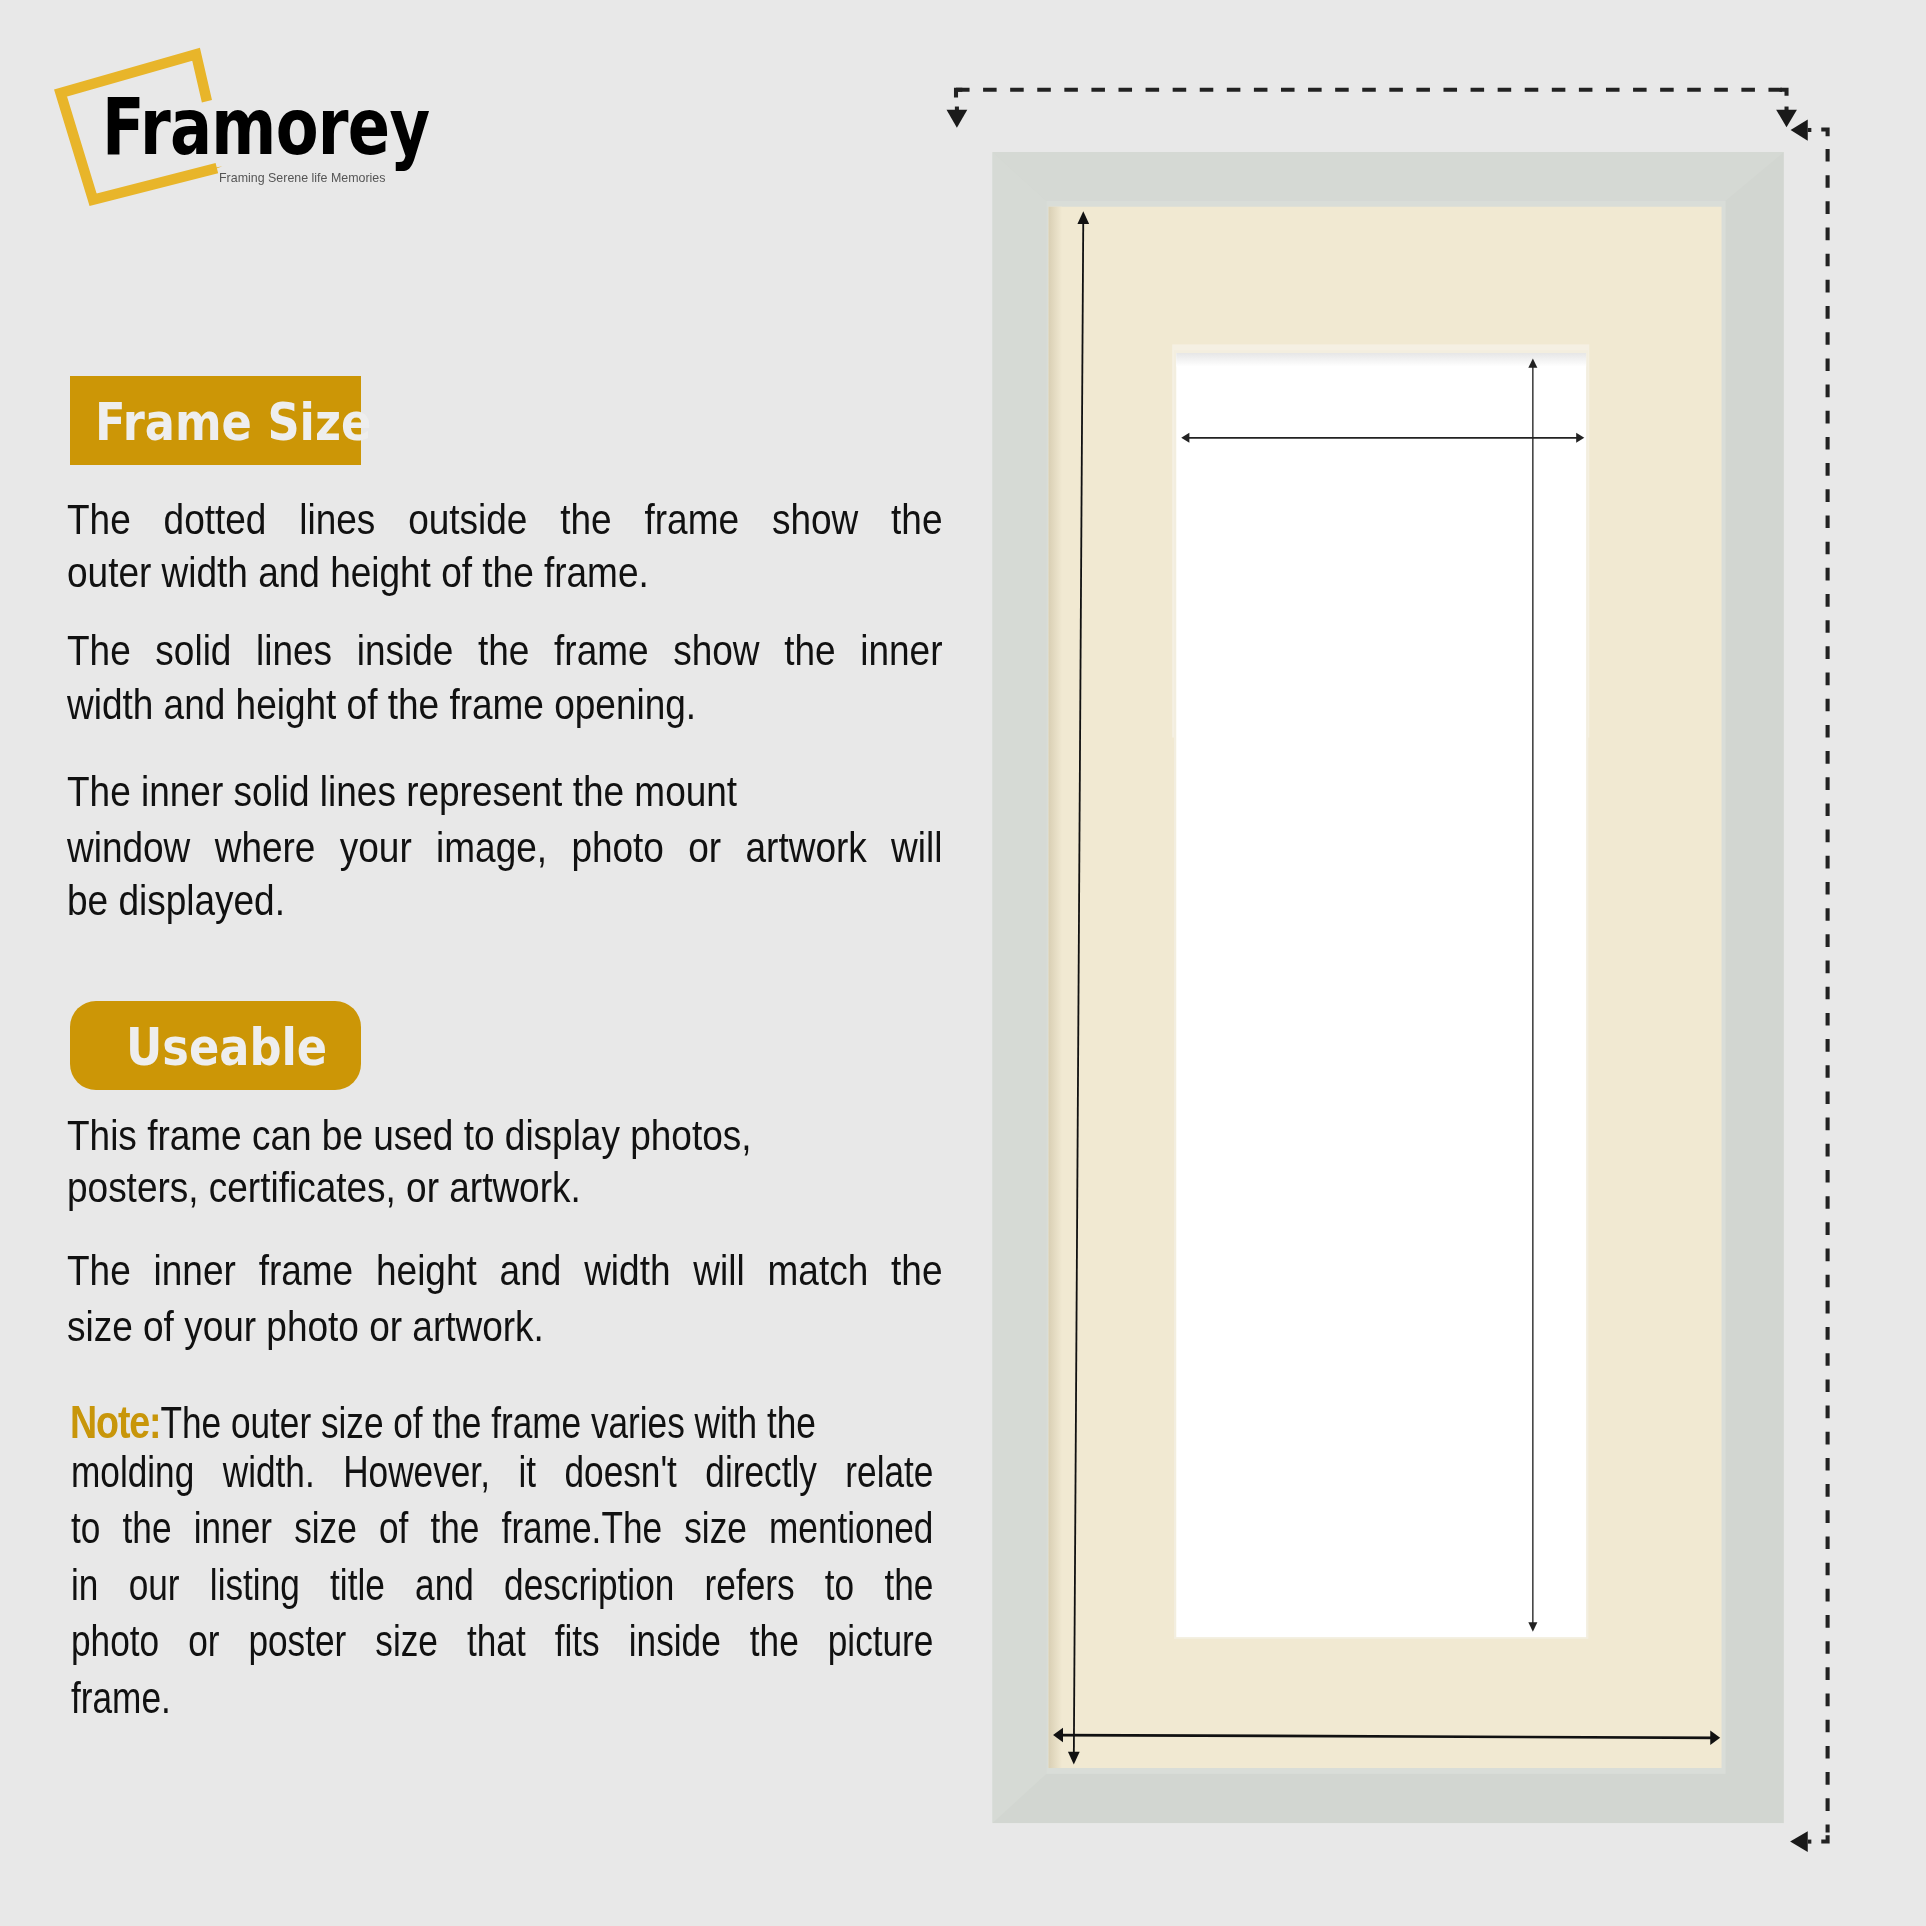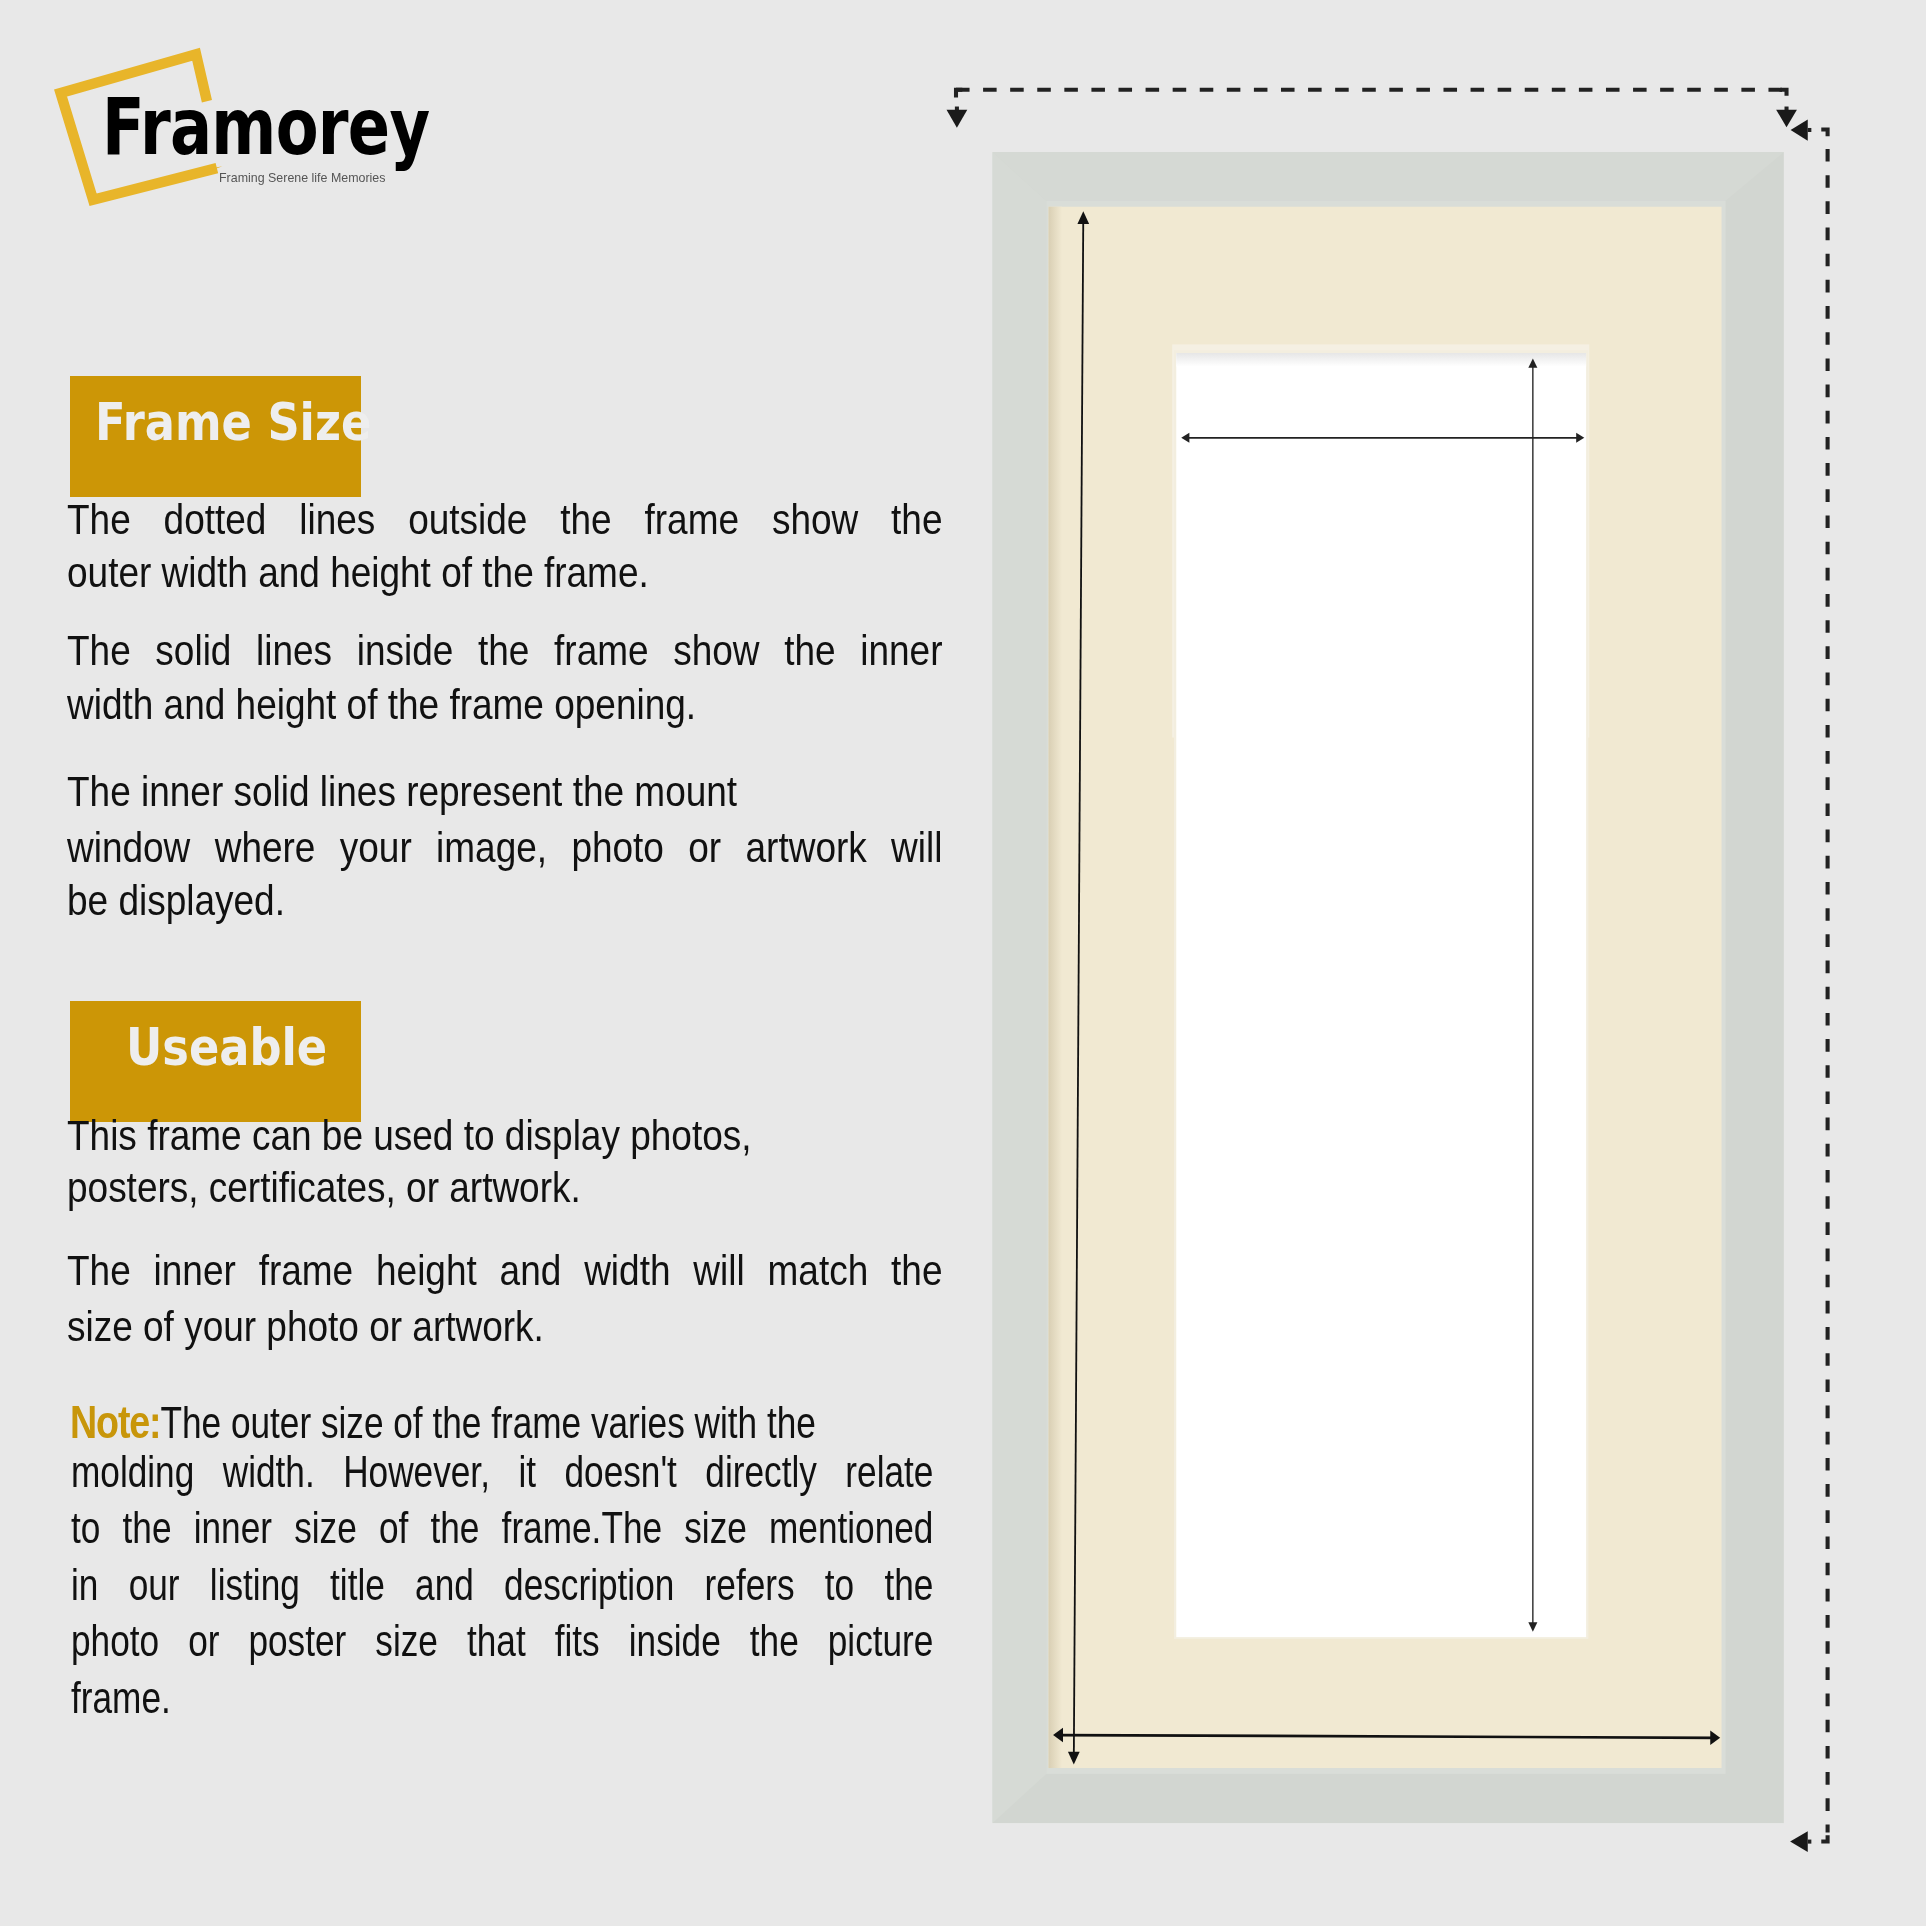--- a/index.html
+++ b/index.html
@@ -16,21 +16,21 @@
     white-space: nowrap; transform-origin: 0 0; transform: scaleX(0.80);
     letter-spacing: -0.9px;
   }
   .logo-tag {
     position: absolute; left: 219px; top: 172px;
     font-family: "Liberation Sans", sans-serif;
     font-size: 12.2px; line-height: 1; color: #555555;
     white-space: nowrap; transform-origin: 0 0; transform: scaleX(1.02);
   }
   .heading-box {
-    position: absolute; left: 70px; width: 291px; height: 121px;
+    position: absolute; left: 70px; width: 291px; height: 89px;
     background: #CC9606;
   }
   .heading-text {
     position: absolute; top: 0; height: 93px; line-height: 93px;
     font-family: "DejaVu Sans", sans-serif; font-weight: bold;
     color: #EEEEEE; white-space: nowrap;
     transform-origin: 0 50%;
   }
   .line {
     position: absolute; white-space: nowrap;
@@ -61,21 +61,21 @@
 <div class="line just" style="left:67px; top:498px; width:1018px;">The dotted lines outside  the  frame show the</div>
 <div class="line" style="left:67px; top:551px;">outer width and height of the frame.</div>
 
 <div class="line just" style="left:67px; top:629px; width:1018px;">The solid lines inside the frame show the inner</div>
 <div class="line" style="left:67px; top:683px;">width and height of  the frame opening.</div>
 
 <div class="line" style="left:67px; top:770px;">The inner solid lines represent  the mount</div>
 <div class="line just" style="left:67px; top:826px; width:1018px;">window where your image, photo or artwork will</div>
 <div class="line" style="left:67px; top:879px;">be displayed.</div>
 
-<div class="heading-box" style="top:1001px;">
+<div class="heading-box" style="top:1001px;border-radius:26px;">
   <div class="heading-text" style="left:56px; font-size:52px; transform:scaleX(0.86);">Useable</div>
 </div>
 
 <div class="line" style="left:67px; top:1114px;">This frame can be used to display photos,</div>
 <div class="line" style="left:67px; top:1166px;">posters, certificates, or artwork.</div>
 
 <div class="line just" style="left:67px; top:1249px; width:1018px;">The inner frame height and width will match the</div>
 <div class="line" style="left:67px; top:1305px;">size of your photo or artwork.</div>
 
 <div class="line note-line" style="left:70px; top:1398px; transform:scaleX(0.80);">

